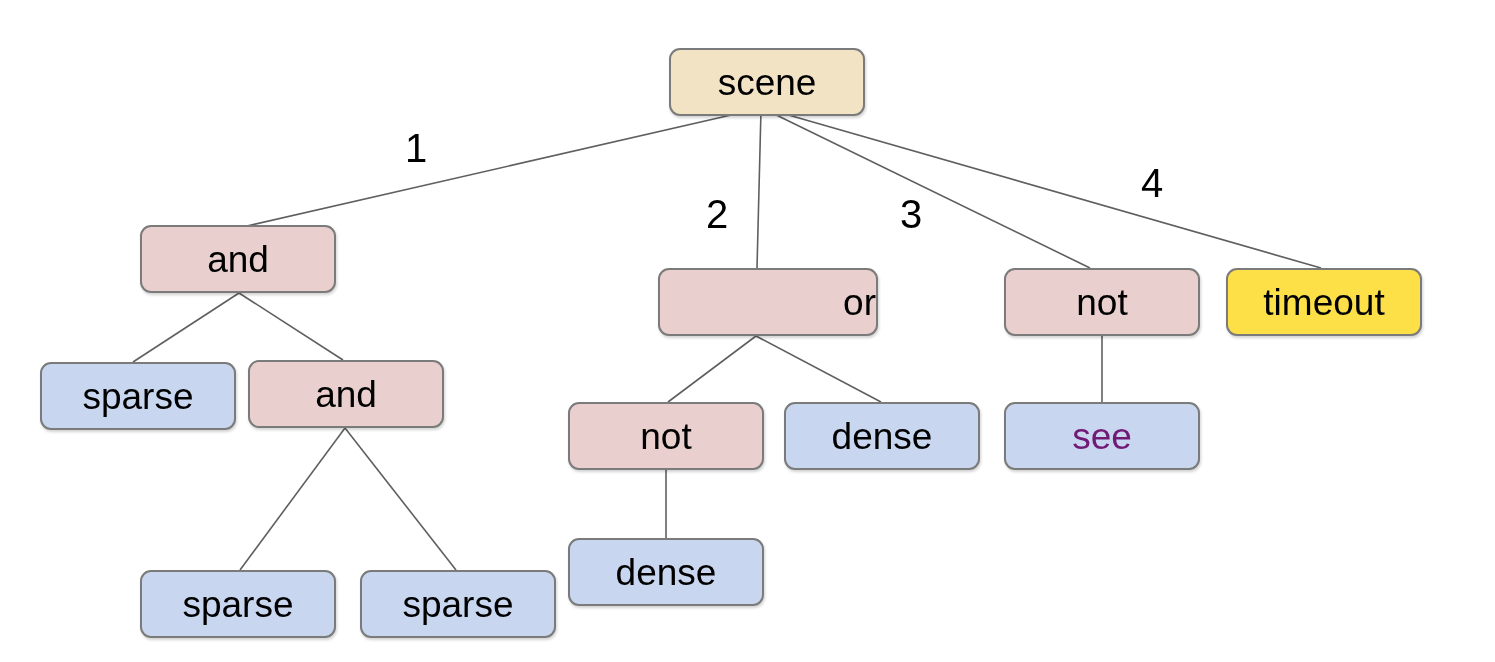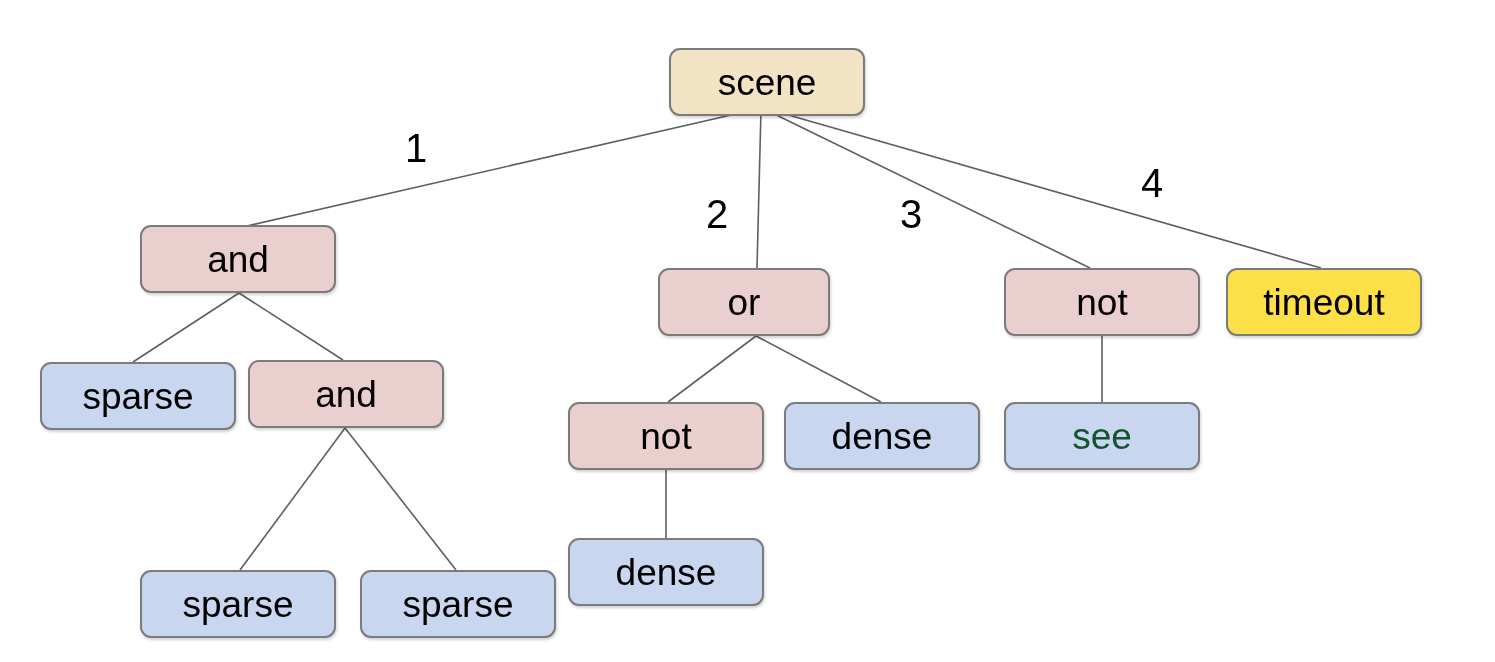--- a/index.html
+++ b/index.html
@@ -59,42 +59,42 @@
       <line x1="666" y1="470" x2="666" y2="538" stroke="#5f5f5f" stroke-width="1.6"></line>
       <line x1="1102" y1="336" x2="1102" y2="402" stroke="#5f5f5f" stroke-width="1.6"></line>
     </svg>
   <div id="node-layer">
       <div class="tree-node root" style="left: 669px; top: 48px; width: 196px; height: 68px; background: rgb(243, 227, 197); border: 2px solid rgb(123, 123, 123); color: rgb(0, 0, 0);">
         <span>scene</span>
       </div>
       <div class="tree-node operator" style="left: 140px; top: 225px; width: 196px; height: 68px; background: rgb(233, 208, 206); border: 2px solid rgb(123, 123, 123); color: rgb(0, 0, 0);">
         <span>and</span>
       </div>
-      <div class="tree-node operator" style="left: 658px; top: 268px; width: 172px; height: 68px; background: rgb(233, 208, 206); border: 2px solid rgb(123, 123, 123); color: rgb(0, 0, 0);">
+      <div class="tree-node operator" style="left: 658px; top: 268px; width: 220px; height: 68px; background: rgb(233, 208, 206); border: 2px solid rgb(123, 123, 123); color: rgb(0, 0, 0); justify-content: flex-end;">
         <span>or</span>
       </div>
       <div class="tree-node operator" style="left: 1004px; top: 268px; width: 196px; height: 68px; background: rgb(233, 208, 206); border: 2px solid rgb(123, 123, 123); color: rgb(0, 0, 0);">
         <span>not</span>
       </div>
       <div class="tree-node leaf" style="left: 1226px; top: 268px; width: 196px; height: 68px; background: #fde047; border: 2px solid rgb(123, 123, 123); color: rgb(0, 0, 0);">
         <span>timeout</span>
       </div>
       <div class="tree-node leaf" style="left: 40px; top: 362px; width: 196px; height: 68px; background: rgb(201, 214, 240); border: 2px solid rgb(123, 123, 123); color: rgb(0, 0, 0);">
         <span>sparse</span>
       </div>
       <div class="tree-node operator" style="left: 248px; top: 360px; width: 196px; height: 68px; background: rgb(233, 208, 206); border: 2px solid rgb(123, 123, 123); color: rgb(0, 0, 0);">
         <span>and</span>
       </div>
       <div class="tree-node operator" style="left: 568px; top: 402px; width: 196px; height: 68px; background: rgb(233, 208, 206); border: 2px solid rgb(123, 123, 123); color: rgb(0, 0, 0);">
         <span>not</span>
       </div>
       <div class="tree-node leaf" style="left: 784px; top: 402px; width: 196px; height: 68px; background: rgb(201, 214, 240); border: 2px solid rgb(123, 123, 123); color: rgb(0, 0, 0);">
         <span>dense</span>
       </div>
-      <div class="tree-node leaf" style="left: 1004px; top: 402px; width: 196px; height: 68px; background: rgb(201, 214, 240); border: 2px solid rgb(123, 123, 123); color: #14532d;">
+      <div class="tree-node leaf" style="left: 1004px; top: 402px; width: 196px; height: 68px; background: rgb(201, 214, 240); border: 2px solid rgb(123, 123, 123); color: #701a75;">
         <span>see</span>
       </div>
       <div class="tree-node leaf" style="left: 140px; top: 570px; width: 196px; height: 68px; background: rgb(201, 214, 240); border: 2px solid rgb(123, 123, 123); color: rgb(0, 0, 0);">
         <span>sparse</span>
       </div>
       <div class="tree-node leaf" style="left: 360px; top: 570px; width: 196px; height: 68px; background: rgb(201, 214, 240); border: 2px solid rgb(123, 123, 123); color: rgb(0, 0, 0);">
         <span>sparse</span>
       </div>
       <div class="tree-node leaf" style="left: 568px; top: 538px; width: 196px; height: 68px; background: rgb(201, 214, 240); border: 2px solid rgb(123, 123, 123); color: rgb(0, 0, 0);">
         <span>dense</span>

